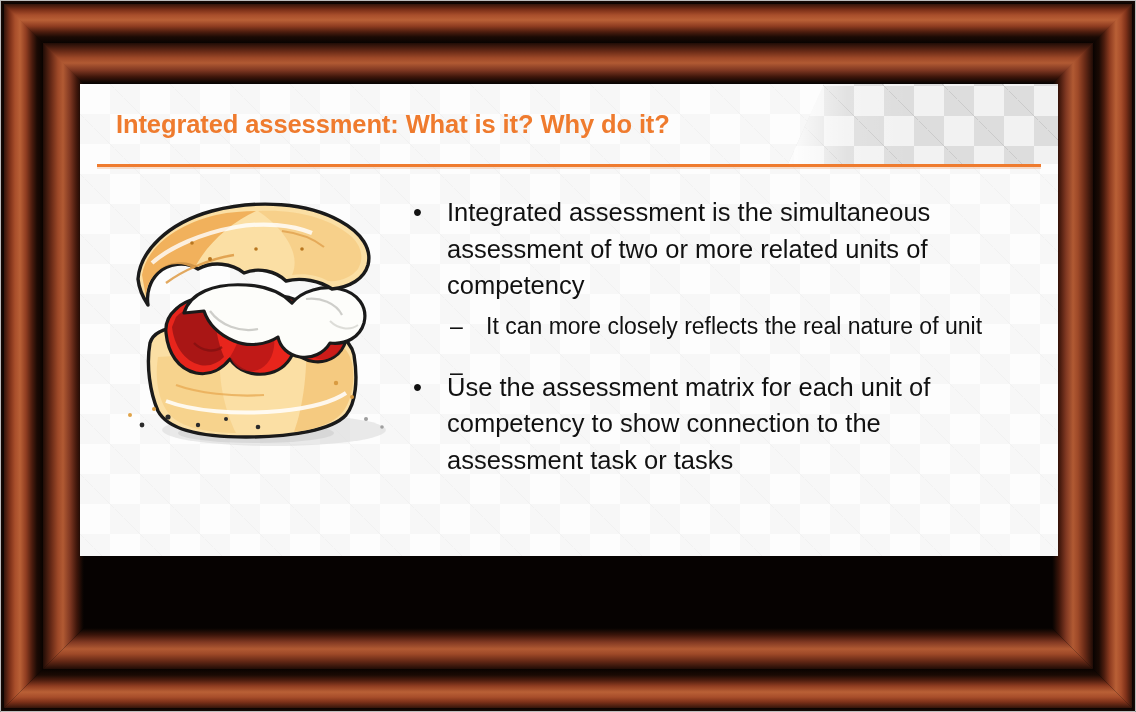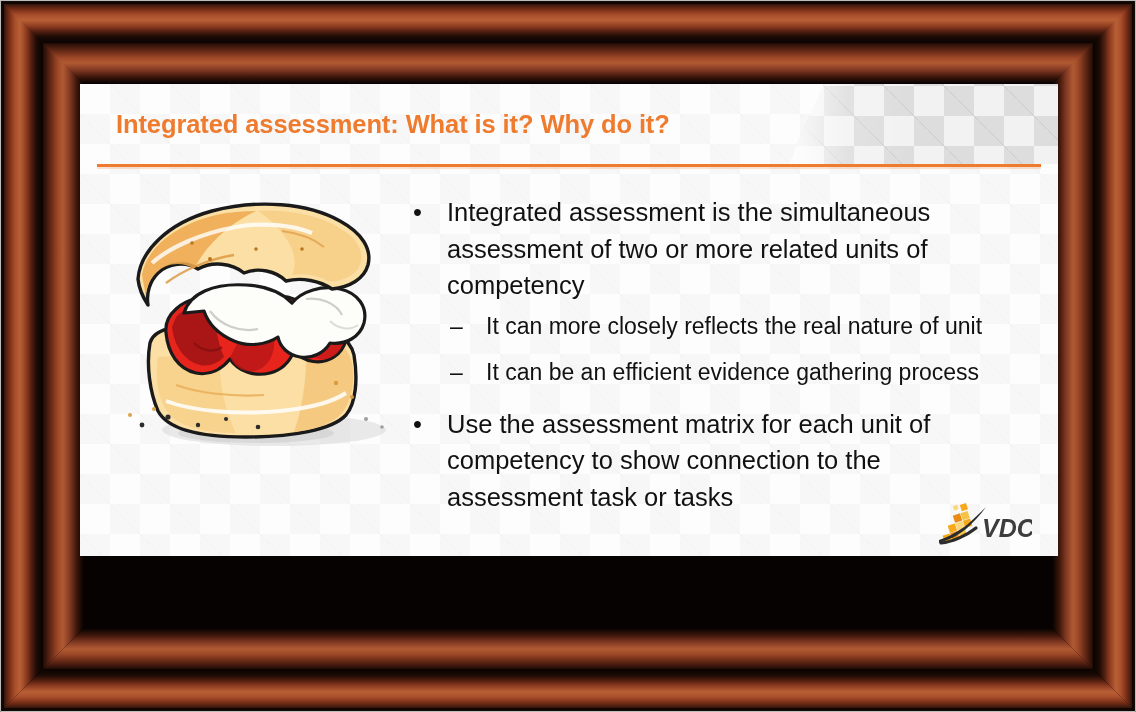--- a/index.html
+++ b/index.html
@@ -310,50 +310,26 @@
     </div>
 
     <div class="sub-list">
       <div class="bullet-l2">
         <span class="marker">–</span>
         <span>It can more closely reflects the real nature of unit</span>
       </div>
       <div class="spacer-8"></div>
       <div class="bullet-l2">
         <span class="marker">–</span>
-        <span>It can be an efficient evidence gathering process</span>
       </div>
     </div>
 
     <div class="spacer-14"></div>
 
     <div class="bullet-l1">
       <span class="marker">•</span>
       <span>Use the assessment matrix for each unit of competency to show connection to the assessment task or tasks</span>
     </div>
 
   </div>
 
-  <div id="vdc-logo">
-    <svg viewBox="0 0 96 46" xmlns="http://www.w3.org/2000/svg">
-
-      <g transform="rotate(-18 30 24)">
-        <rect x="4" y="28" width="7.5" height="7.5" fill="#f7a81b"></rect>
-        <rect x="12" y="28" width="7.5" height="7.5" fill="#e98b14"></rect>
-        <rect x="20" y="28" width="7.5" height="7.5" fill="#f6c445"></rect>
-        <rect x="12" y="20" width="7.5" height="7.5" fill="#f7a81b"></rect>
-        <rect x="20" y="20" width="7.5" height="7.5" fill="#fbd77a"></rect>
-        <rect x="28" y="20" width="7.5" height="7.5" fill="#f7a81b"></rect>
-        <rect x="20" y="12" width="7.5" height="7.5" fill="#e98b14"></rect>
-        <rect x="28" y="12" width="7.5" height="7.5" fill="#f6c445"></rect>
-        <rect x="30" y="4" width="6.5" height="6.5" fill="#f7a81b"></rect>
-        <rect x="23" y="3" width="4.5" height="4.5" fill="#fbd77a"></rect>
-      </g>
-
-      <path d="M3 40 C10 38 22 32 32 24 C40 17 46 11 50 7
-               C45 14 38 22 30 29 C20 37 10 41 3 43 Z" fill="#2b2b2b"></path>
-      <path d="M5 43 C16 42 30 36 40 28" fill="none" stroke="#2b2b2b" stroke-width="3.2" stroke-linecap="round"></path>
-
-      <text x="46" y="37" font-family="Liberation Sans, sans-serif" font-size="25" font-weight="bold" font-style="italic" fill="#3d3d3d">VDC</text>
-    </svg>
-  </div>
 
 </div>
 
 </body></html>

